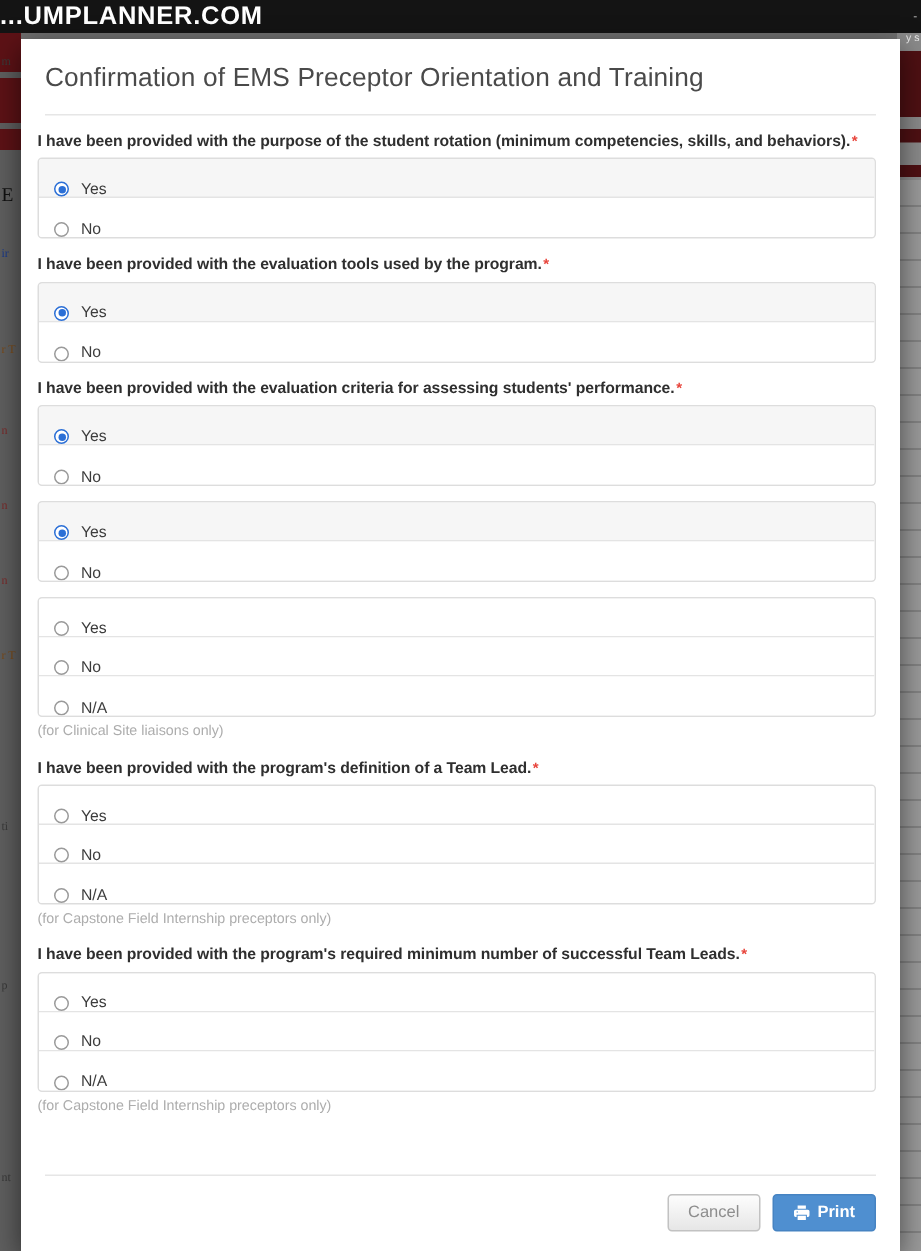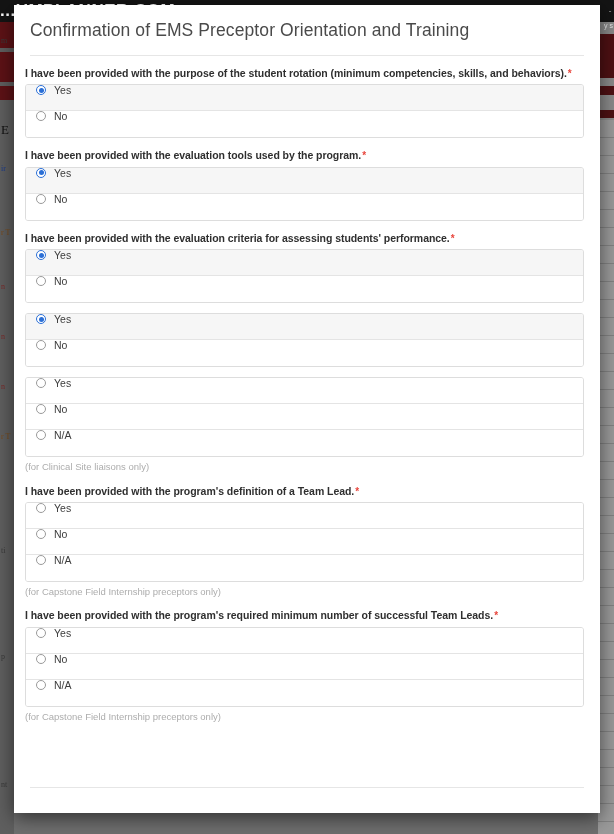--- a/index.html
+++ b/index.html
@@ -99,21 +99,21 @@
       to bottom,
       #9a9a9a 0px, #9a9a9a 17px,
       #828282 17px, #828282 18px
     );
   }
 
   
   #modal {
     position: absolute;
     left: 14px;
-    top: 5px;
+    top: 26px;
     width: 586px;
     height: 808px;
     background: #ffffff;
     box-shadow: 0 5px 18px rgba(0,0,0,.55);
     box-sizing: border-box;
     overflow: hidden;
     display: flex;
     flex-direction: column;
   }
 
@@ -159,21 +159,21 @@
   }
 
   .opt-group {
     border: 1px solid #dddddd;
     border-radius: 3px;
     background: #ffffff;
     overflow: hidden;
   }
   .opt-row {
     display: flex;
-    align-items: flex-start;
+    align-items: flex-end;
     height: 26px;
     padding: 0 10px;
     border-bottom: 1px solid #e4e4e4;
     background: #ffffff;
     box-sizing: border-box;
   }
   .opt-row:last-child { border-bottom: none; }
   .opt-row.selected { background: #f6f6f6; }
 
   .radio {
@@ -398,15 +398,26 @@
             <span class="radio"></span>
             <span class="opt-label">N/A</span>
           </div>
         </div>
         <div class="helper-text">(for Capstone Field Internship preceptors only)</div>
       </div>
     </div>
 
   <div class="modal-footer">
     <div class="footer-rule"></div>
+    <div class="footer-actions">
+      <button class="btn btn-cancel">Cancel</button>
+      <button class="btn btn-print">
+        <span class="printer-icon">
+          <svg width="11" height="11" viewBox="0 0 16 16" aria-hidden="true">
+            <path fill="#ffffff" d="M4 1h8v3H4V1zM2 5h12a1.5 1.5 0 0 1 1.5 1.5v4A1.5 1.5 0 0 1 14 12h-1v-2H3v2H2A1.5 1.5 0 0 1 .5 10.5v-4A1.5 1.5 0 0 1 2 5zm1.6 1.6a.7.7 0 1 0 0 1.4.7.7 0 0 0 0-1.4zM4 11h8v4H4v-4z"></path>
+          </svg>
+        </span>
+        <span>Print</span>
+      </button>
+    </div>
   </div>
 
 </div>
 
 </body></html>

